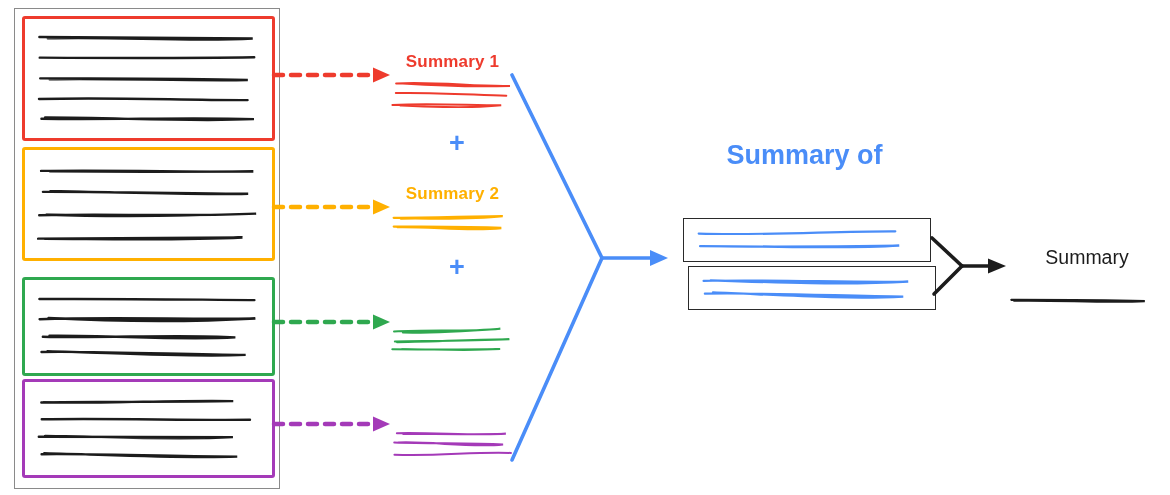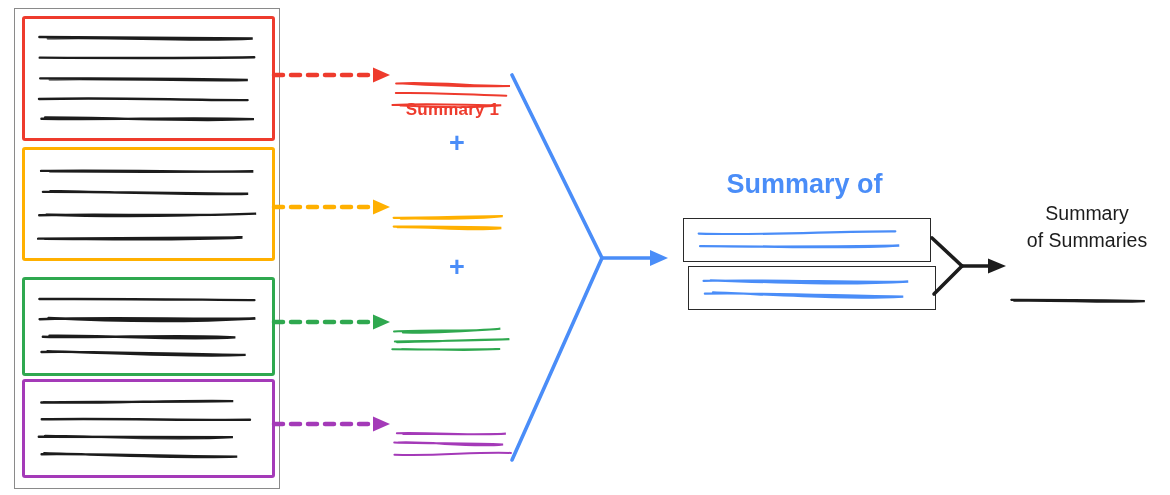--- a/index.html
+++ b/index.html
@@ -41,21 +41,21 @@
     width:245px;text-align:center;color:var(--blue);
     font-size:27px;font-weight:700;line-height:1.32;
   }
   .sos-box{
     width:246px;height:42px;border:1.6px solid #2a2a2a;background:#fff;
   }
   .sos-box .scribble{position:absolute;inset:7px 12px;color:var(--blue);}
 
   .final-text{
     width:158px;text-align:center;color:var(--ink);
-    font-size:19.5px;line-height:1.4;font-weight:400;
+    font-size:19.5px;line-height:1.4;font-weight:400;margin-top:44px;
   }
   .scribble{display:block;}
 </style>
 </head>
 <body>
 
 <div class="canvas">
 
   <div class="abs outer-frame"></div>
 
@@ -114,29 +114,30 @@
       <polygon points="102,3.5 119,11 102,18.5" fill="currentColor"></polygon>
     </svg>
   </div>
   <div class="abs dash-arrow c-purple" style="left:271px;top:413px;">
     <svg width="122" height="22" viewBox="0 0 122 22">
       <line x1="3" y1="11" x2="102" y2="11" stroke="currentColor" stroke-width="4.5" stroke-dasharray="9 8" stroke-linecap="round"></line>
       <polygon points="102,3.5 119,11 102,18.5" fill="currentColor"></polygon>
     </svg>
   </div>
 
-  <div class="abs summary-label c-red" style="left:390px;top:52px;margin-top:48px;">Summary 1</div>
+  <div class="abs summary-label c-red" style="left:390px;top:52px;">Summary 1</div>
   <div class="abs scribble summary-scribble c-red" style="left:391px;top:80px;height:28px;"><svg width="122" height="28" viewBox="0 0 122 28">
         <path d="M 5.1526231716852635 3.4193561837698025 C 44.99682136826077 1.2169780809587492, 84.84101956483627 6.86904476947772, 118.9931894476153 5.892694524178903 C 84.84101956483627 7.131226484353344, 44.99682136826077 5.621734286580856, 11.781211198074743 3.537819197090964" fill="none" stroke="currentColor" stroke-width="2" stroke-linecap="round"></path>
         <path d="M 4.834772239206359 13.065283157862723 C 43.49676608261047 12.218042076798156, 82.15875992601458 14.847241081064567, 115.29761179178954 15.673931200057268" fill="none" stroke="currentColor" stroke-width="2" stroke-linecap="round"></path>
         <path d="M 1.4060853703413159 24.973864870456357 C 39.48598490483639 22.985210840900738, 77.56588443933147 25.32198736288895, 110.20579832604155 25.314622068156797 C 77.56588443933147 28.87595645089944, 39.48598490483639 26.962518900011975, 9.369424710283056 25.50855580003311" fill="none" stroke="currentColor" stroke-width="2" stroke-linecap="round"></path>
       </svg></div>
 
   <div class="abs plus" style="left:440px;top:128px;">+</div>
 
+  <div class="abs summary-label c-orange" style="left:390px;top:184px;">Summary 2</div>
   <div class="abs scribble summary-scribble c-orange" style="left:391px;top:211px;height:21px;"><svg width="122" height="21" viewBox="0 0 122 21">
         <path d="M 2.7115161544643342 6.846948065795004 C 40.86533032348659 6.663896710379049, 79.01914449250884 5.433051355415955, 111.7224137802422 5.114436876028776 C 79.01914449250884 8.901853265240788, 40.86533032348659 7.0299994212109596, 9.756913411896676 7.551751764724031" fill="none" stroke="currentColor" stroke-width="2.3" stroke-linecap="round"></path>
         <path d="M 2.7729401937685907 15.597380449995399 C 40.41226184870489 15.85138233168982, 78.05158350364118 15.495998118305579, 110.3138592078723 16.994284646585584 C 78.05158350364118 20.526819240301847, 40.41226184870489 15.343378568300977, 6.247648335527629 16.049929385771975" fill="none" stroke="currentColor" stroke-width="2.3" stroke-linecap="round"></path>
       </svg></div>
 
   <div class="abs plus" style="left:440px;top:252px;">+</div>
 
   <div class="abs scribble summary-scribble c-green" style="left:391px;top:325px;height:30px;"><svg width="122" height="30" viewBox="0 0 122 30">
         <path d="M 3.010849721264094 6.4442721186205745 C 40.23288235553261 4.613422130001709, 77.45491498980113 6.830849988618866, 109.35951439060271 3.6583191426470876 C 77.45491498980113 5.919792356900871, 40.23288235553261 8.27512210723944, 11.893594804685563 7.574253796599805" fill="none" stroke="currentColor" stroke-width="2" stroke-linecap="round"></path>
         <path d="M 3.8437892999500036 16.474214324727654 C 43.95606733048707 15.854327205335721, 84.06834536102414 15.619887119391933, 118.45029795862735 14.228196143172681 C 84.06834536102414 14.324721751734614, 43.95606733048707 17.094101444119588, 6.025938920676708 17.134013153379783" fill="none" stroke="currentColor" stroke-width="2" stroke-linecap="round"></path>
@@ -151,21 +152,21 @@
 
   <div class="abs c-blue" style="left:500px;top:52px;">
     <svg width="178" height="420" viewBox="0 0 178 420">
       <path d="M 12 23 L 102 206" stroke="currentColor" stroke-width="3.6" fill="none" stroke-linecap="round"></path>
       <path d="M 12 408 L 102 206" stroke="currentColor" stroke-width="3.6" fill="none" stroke-linecap="round"></path>
       <line x1="102" y1="206" x2="150" y2="206" stroke="currentColor" stroke-width="3.6" stroke-linecap="round"></line>
       <polygon points="150,198 168,206 150,214" fill="currentColor"></polygon>
     </svg>
   </div>
 
-  <div class="abs sos-title" style="left:682px;top:138px;margin-top:29px;">
+  <div class="abs sos-title" style="left:682px;top:138px;">
     <div>Summary of</div>
   </div>
 
   <div class="abs sos-box" style="left:683px;top:218px;">
     <div class="scribble"><svg width="222" height="28" viewBox="0 0 222 28">
           <path d="M 2.6958694311324507 7.5761599615216255 C 71.51311626152274 9.534642286365852, 140.33036309191303 5.041517675155774, 199.31657466081901 5.34498371463269" fill="none" stroke="currentColor" stroke-width="2.2" stroke-linecap="round"></path>
           <path d="M 4.0448550276923925 20.192047246731818 C 73.76628322981158 20.7343532666564, 143.48771143193076 20.45769398007542, 203.2489356051758 19.610522996634245 C 143.48771143193076 23.28755581844598, 73.76628322981158 19.649741226807237, 8.908817914547399 20.37493944913149" fill="none" stroke="currentColor" stroke-width="2.2" stroke-linecap="round"></path>
         </svg></div>
   </div>
   <div class="abs sos-box" style="left:688px;top:266px;">
@@ -179,19 +180,18 @@
     <svg width="84" height="80" viewBox="0 0 84 80">
       <path d="M 4 12 L 34 40" stroke="currentColor" stroke-width="3.6" fill="none" stroke-linecap="round"></path>
       <path d="M 6 68 L 34 40" stroke="currentColor" stroke-width="3.6" fill="none" stroke-linecap="round"></path>
       <line x1="34" y1="40" x2="60" y2="40" stroke="currentColor" stroke-width="3.6" stroke-linecap="round"></line>
       <polygon points="60,32.5 78,40 60,47.5" fill="currentColor"></polygon>
     </svg>
   </div>
 
   <div class="abs final-text" style="left:1008px;top:200px;">
     <div>Summary</div>
-    <div>of Summaries</div>
   </div>
   <div class="abs scribble c-ink" style="left:1008px;top:292px;width:156px;height:16px;"><svg width="156" height="16" viewBox="0 0 156 16">
         <path d="M 3.3625613760668784 7.79119192250073 C 50.07451489119092 7.7947072251699865, 96.78646840631497 7.996484697330743, 136.82528570499272 9.111217320896685 C 96.78646840631497 10.981677822768688, 50.07451489119092 7.787676619831473, 6.086769885616377 8.662383817369118" fill="none" stroke="currentColor" stroke-width="2.2" stroke-linecap="round"></path>
       </svg></div>
 
 </div>
 
 </body></html>

